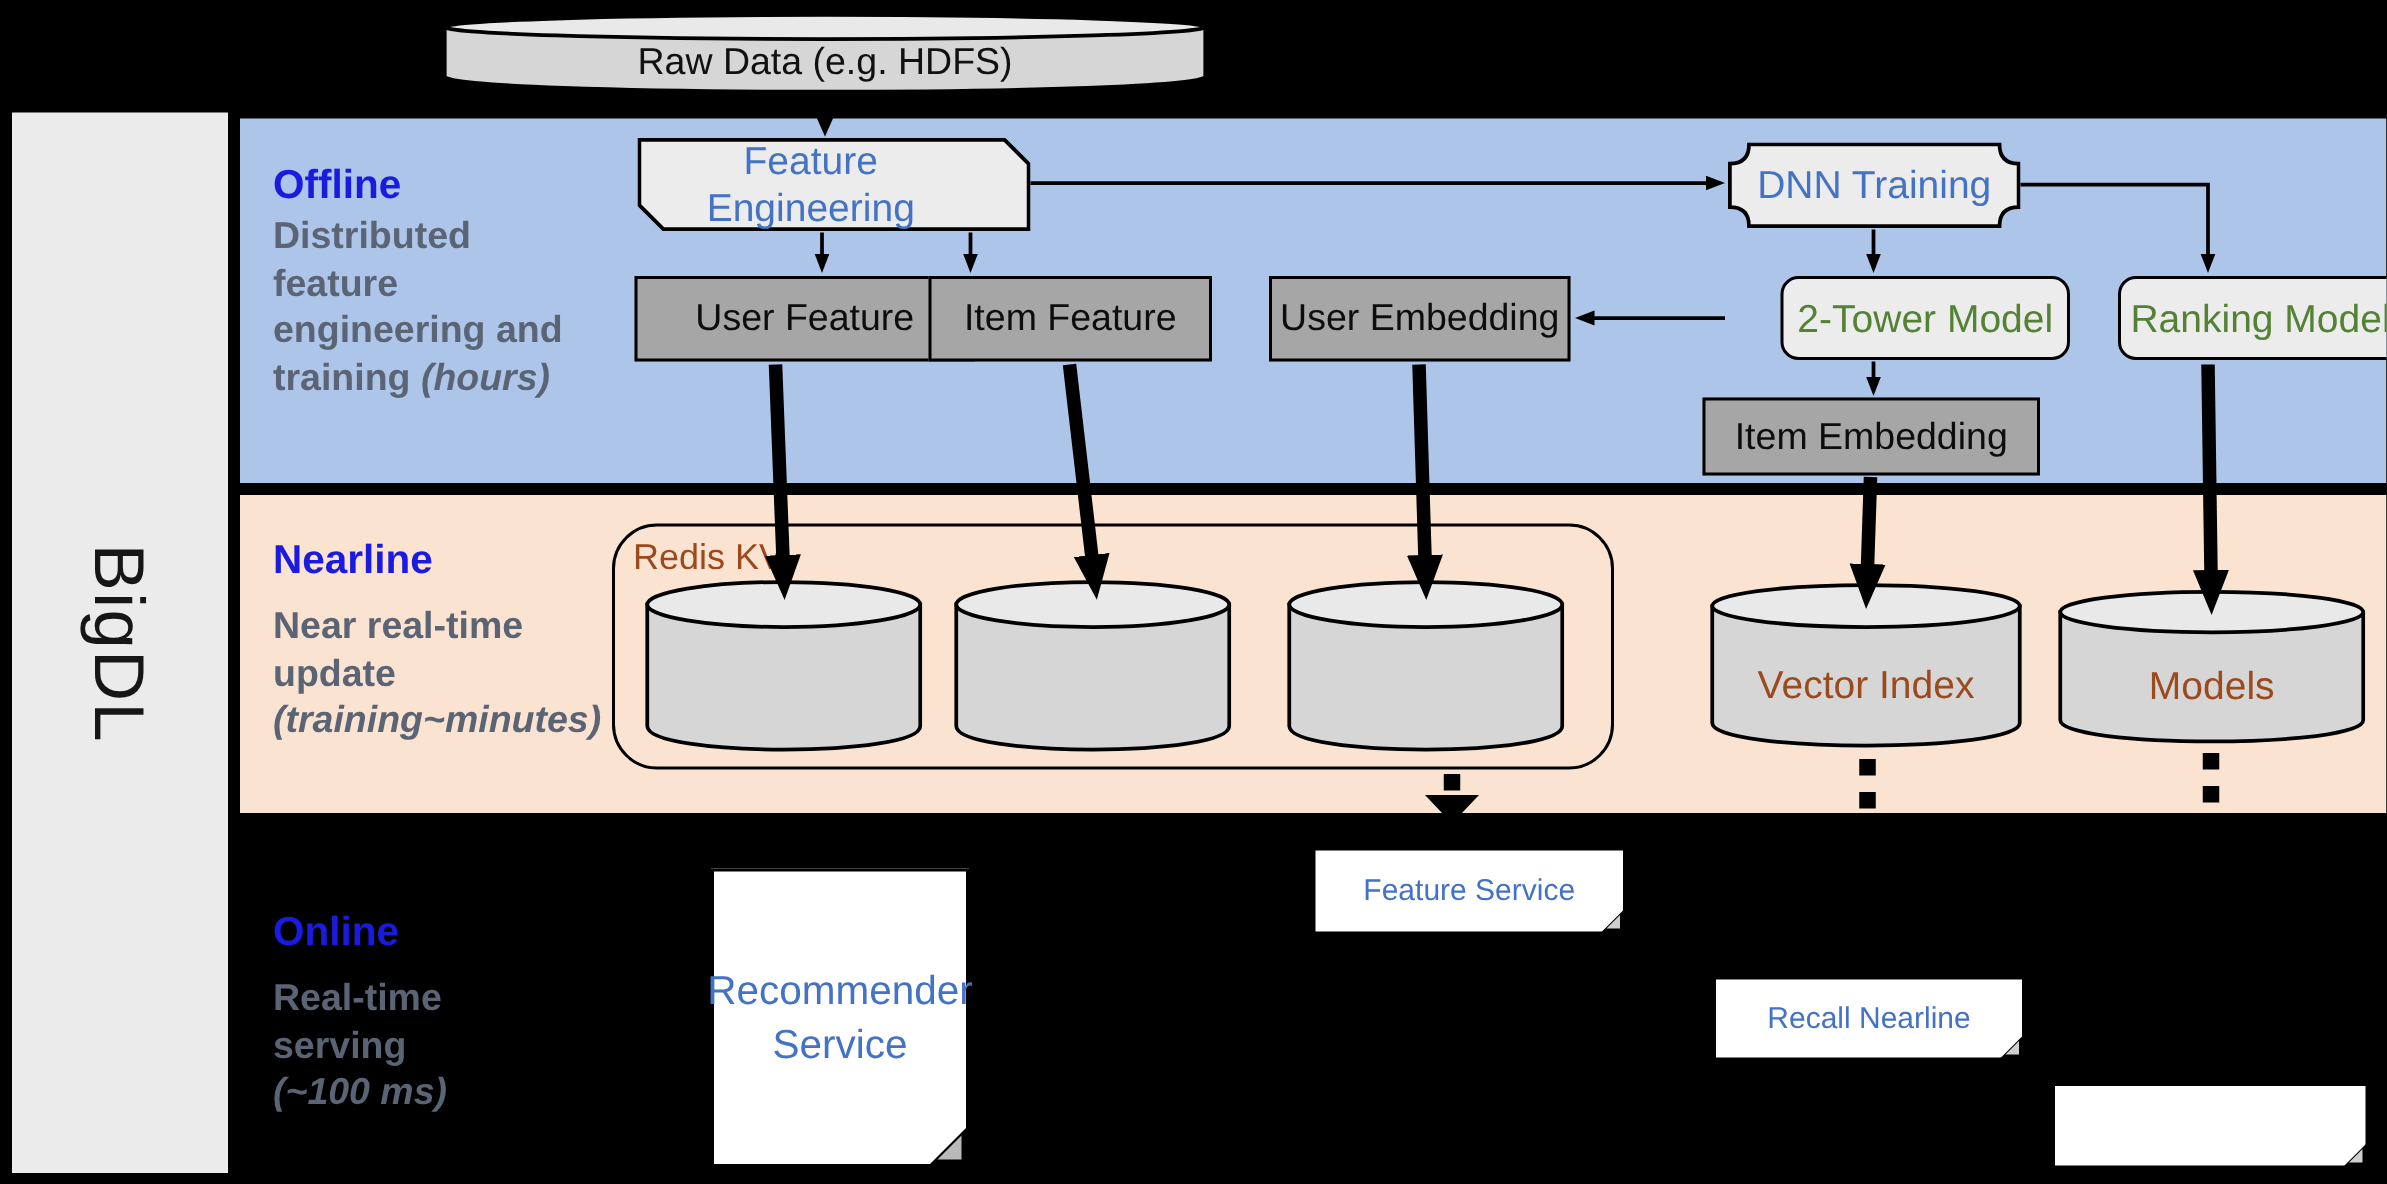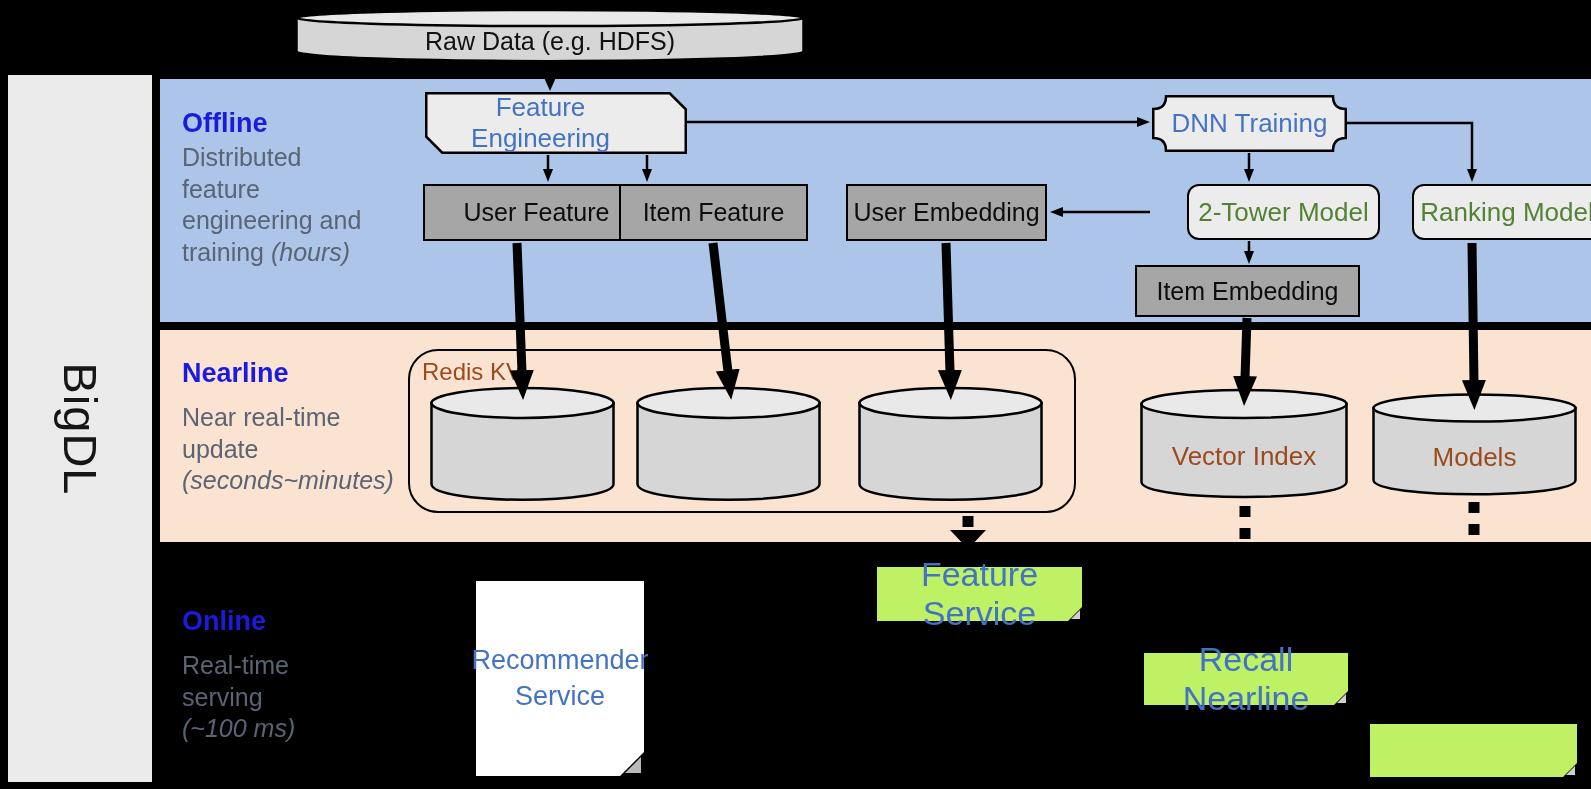--- a/index.html
+++ b/index.html
@@ -7,58 +7,58 @@
        font-family:"Liberation Sans","DejaVu Sans",sans-serif;}
   .abs{position:absolute;}
   
   .sidebar{left:8px;top:75px;width:144px;height:707px;background:#ebebeb;}
   .brand{position:absolute;left:50%;top:50%;transform:translate(-50%,-50%) rotate(90deg);
          font-size:47px;color:#161616;letter-spacing:1px;white-space:nowrap;}
   .band-offline{left:160px;top:79px;width:1431px;height:243px;background:#adc5e8;}
   .band-nearline{left:160px;top:330px;width:1431px;height:212px;background:#fbe3d2;}
   
   .sec-title{font-size:27px;font-weight:600;color:#1b1be0;}
-  .sec-desc{font-size:25px;color:#5a6474;line-height:1.26;}
+  .sec-desc{font-size:25px;color:#5a6474;line-height:1.26;font-weight:bold;}
   .sec-desc em{font-style:italic;}
   
   .node{display:flex;align-items:center;justify-content:center;text-align:center;box-sizing:border-box;}
   .blue-t{color:#4472c4;}  .green-t{color:#548235;}  .brown-t{color:#9c4a1d;}
   
   .dark-box{background:#a6a6a6;border:2.5px solid #000;font-size:25px;color:#0d0d0d;}
   
   .round-box{background:#ececec;border:2.5px solid #000;border-radius:12px;font-size:26px;margin-left:35px;}
   
   .shape-node .lbl{position:absolute;left:0;top:0;right:0;bottom:0;display:flex;
                    align-items:center;justify-content:center;text-align:center;}
   
   .redis-rect{border:2.5px solid #000;border-radius:30px;box-sizing:border-box;}
   .redis-lbl{font-size:24px;color:#9c4a1d;}
   .cyl-lbl{padding-top:22px;font-size:26px;}
   
-  .svc{background:#bef264;font-size:34px;color:#4472c4;}
+  .svc{background:#ffffff;font-size:20px;color:#4472c4;}
   .doc{background:#fff;border:2px solid #000;font-size:27px;color:#4472c4;line-height:1.3;}
   .fold{position:absolute;right:-1px;bottom:-1px;}
   svg.overlay{position:absolute;left:0;top:0;pointer-events:none;}
 </style>
 </head>
 <body>
 
 <div class="abs sidebar">
   <span class="brand">BigDL</span>
 </div>
 <div class="abs band-offline"></div>
 <div class="abs band-nearline"></div>
 
 <div class="abs sec-title" style="left:182px;top:108px;">Offline</div>
 <div class="abs sec-desc" style="left:182px;top:142px;width:195px;">
   <span>Distributed feature engineering and training </span><em>(hours)</em>
 </div>
 <div class="abs sec-title" style="left:182px;top:358px;">Nearline</div>
 <div class="abs sec-desc" style="left:182px;top:402px;width:185px;">
-  <span>Near real-time update </span><em>(seconds~minutes)</em>
+  <span>Near real-time update </span><em>(training~minutes)</em>
 </div>
 <div class="abs sec-title" style="left:182px;top:606px;">Online</div>
 <div class="abs sec-desc" style="left:182px;top:650px;width:150px;">
   <span>Real-time serving </span><em>(~100 ms)</em>
 </div>
 
 <div class="abs shape-node" style="left:295px;top:8px;width:510px;height:56px;">
   <svg width="510" height="56">
     <path d="M1.5,10 L1.5,43 C1.5,56.5 508.5,56.5 508.5,43 L508.5,10 Z" fill="#d6d6d6" stroke="#000" stroke-width="2.5"></path>
     <ellipse cx="255" cy="10" rx="253.5" ry="8" fill="#e9e9e9" stroke="#000" stroke-width="2.5"></ellipse>

